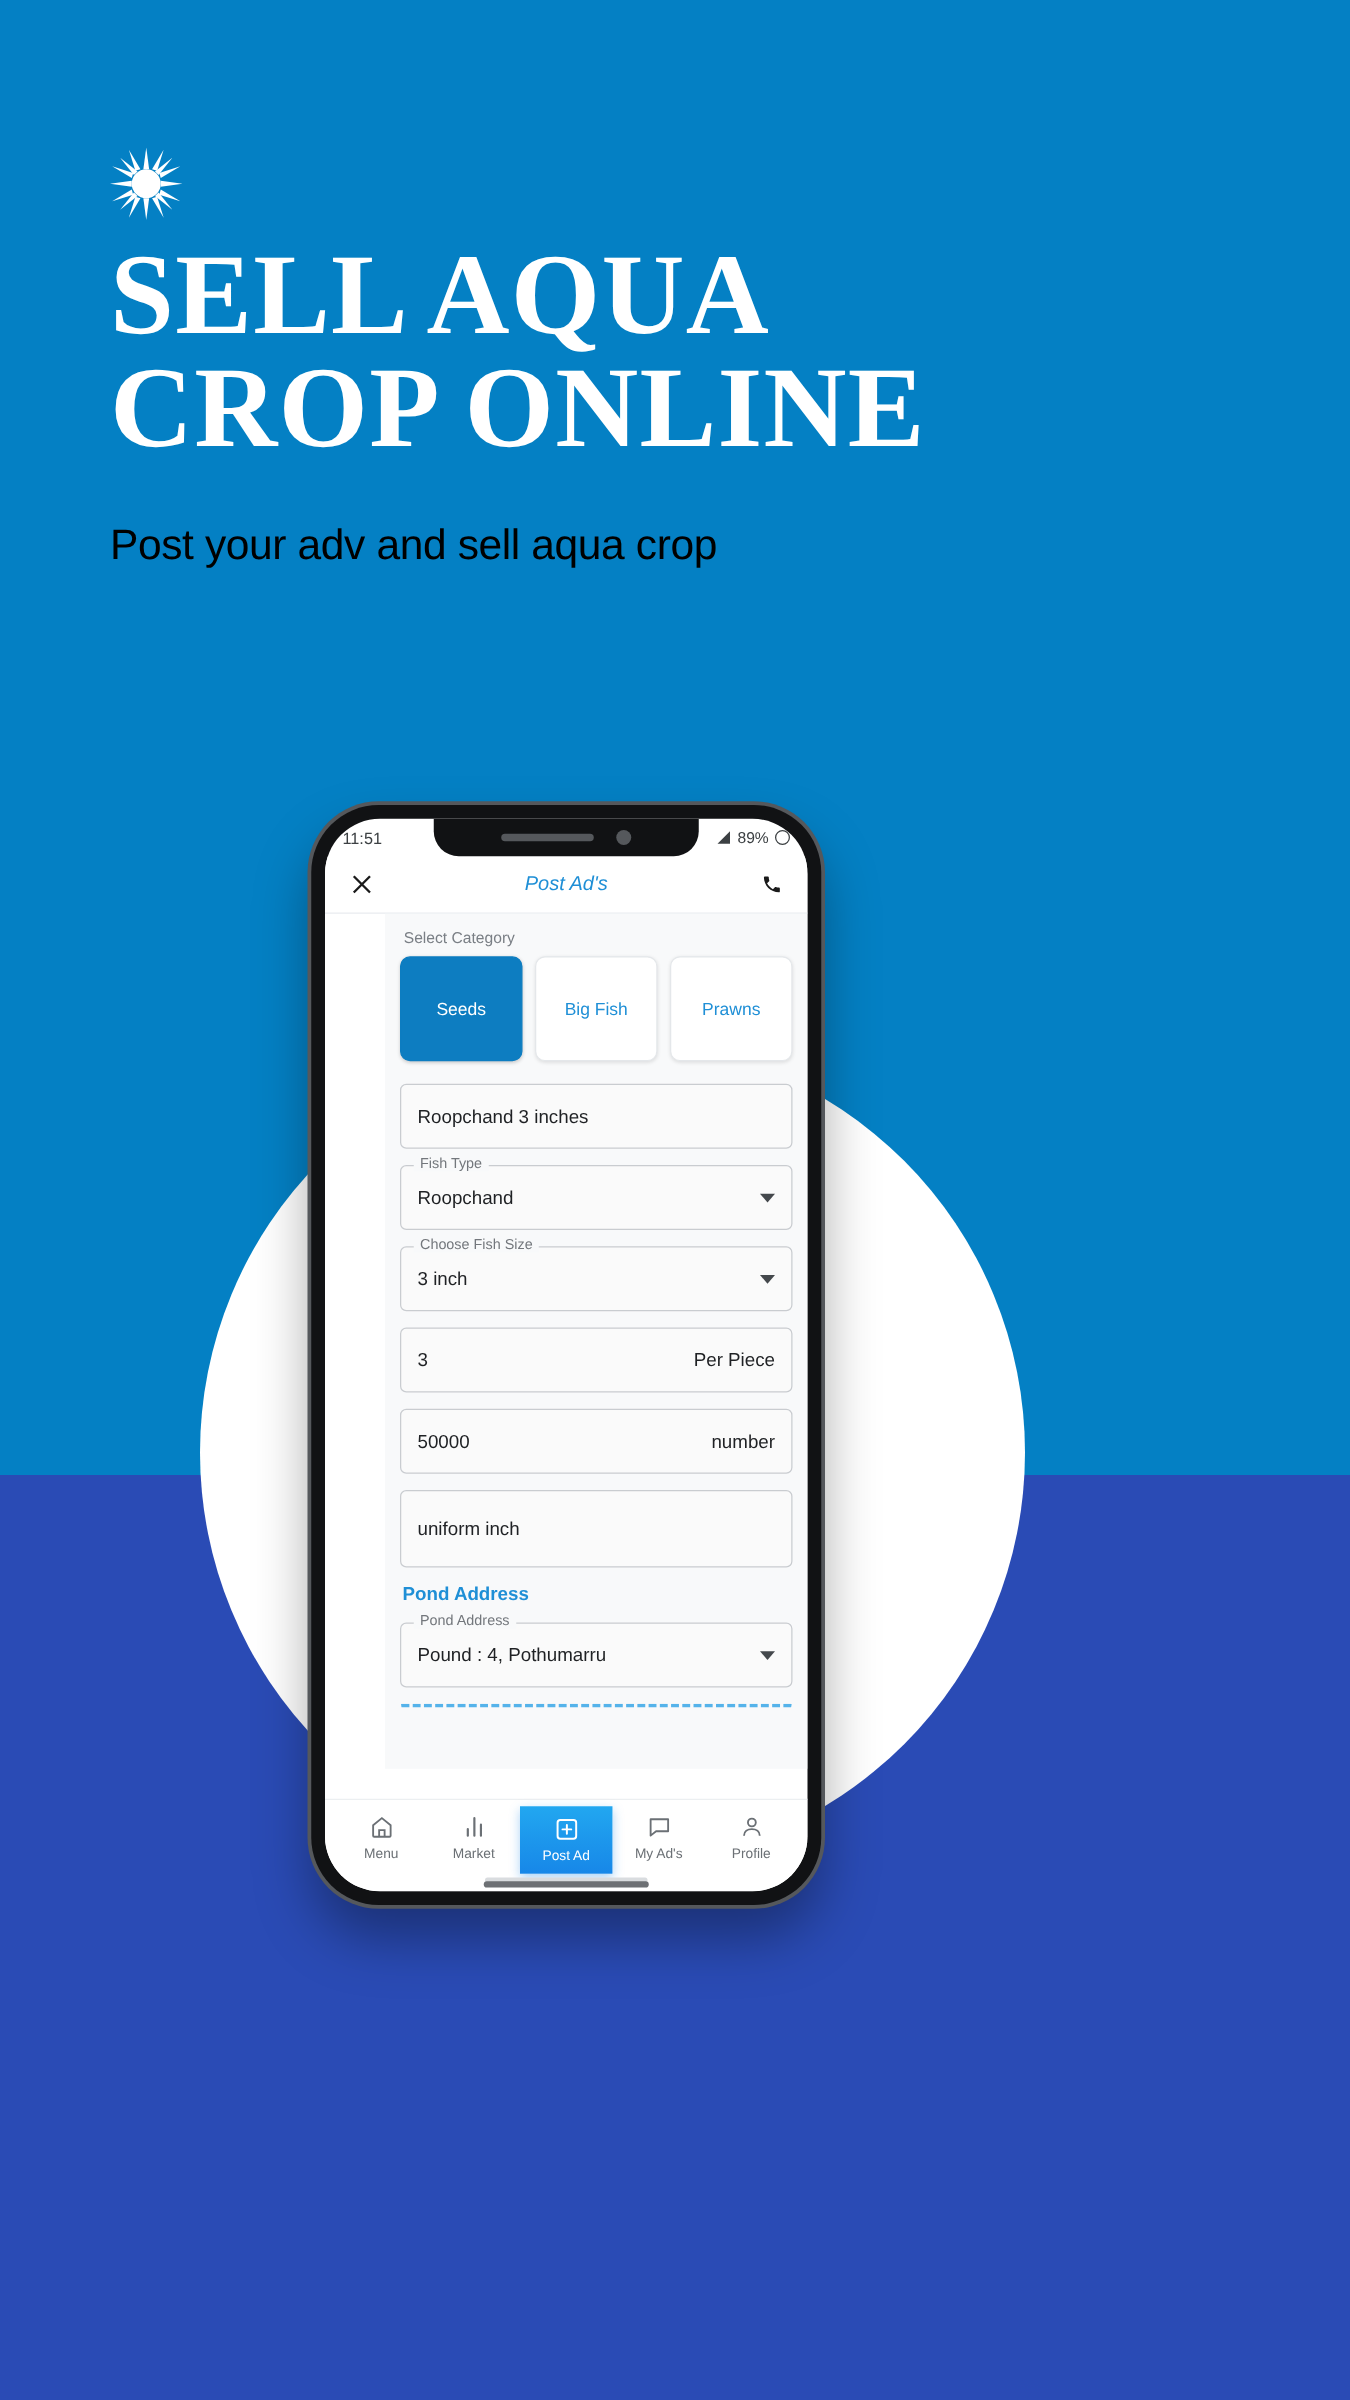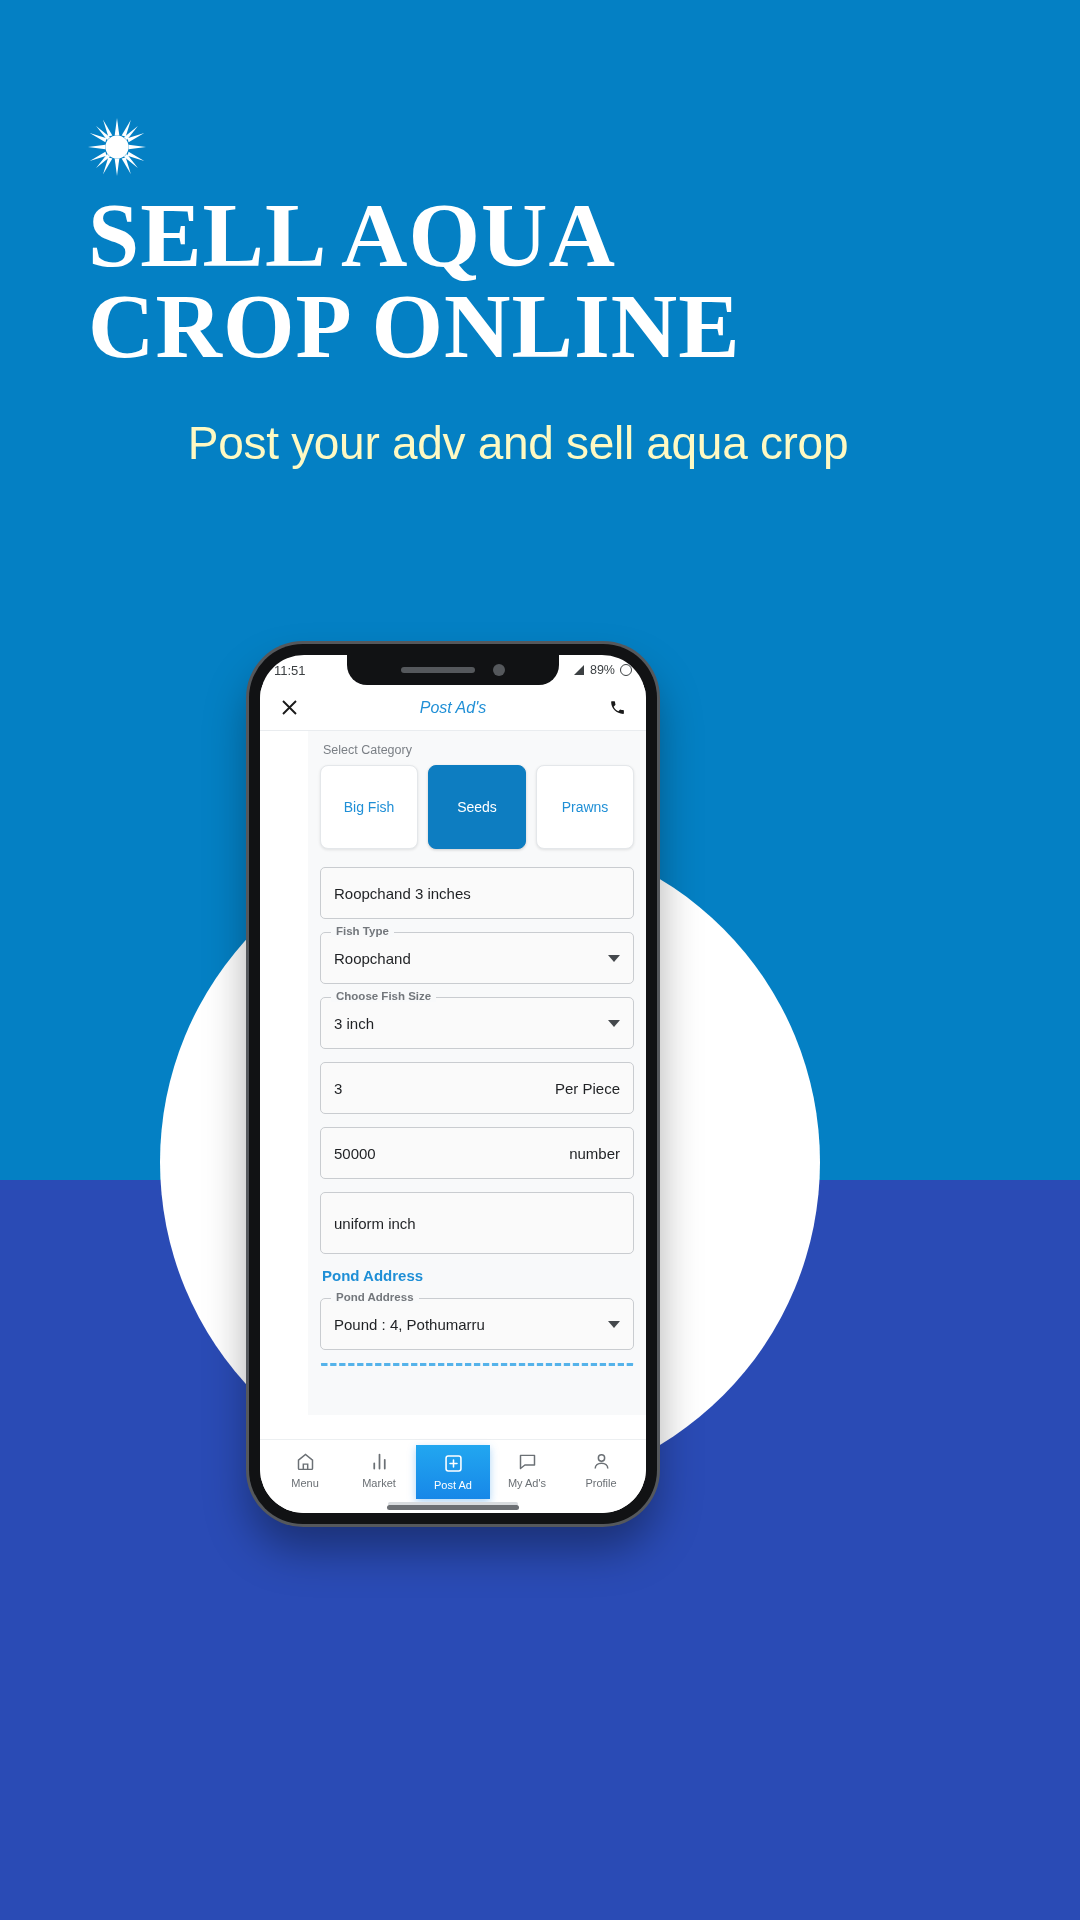--- a/index.html
+++ b/index.html
@@ -42,25 +42,24 @@
     font-size: 92px;
     line-height: 0.99;
     letter-spacing: 1px;
     color: #ffffff;
   }
   .headline .l2 { display: block; }
   .subline {
     position: absolute;
     left: 88px; top: 415px;
     width: 860px;
-    font-size: 46px;
+    font-size: 34px;
     line-height: 1.25;
-    color: #fef9c3;
+    color: #000000;
     letter-spacing: -0.3px;
-    text-align: center;
   }
 
   
   .phone {
     position: absolute;
     left: 249px; top: 644px;
     width: 408px; height: 880px;
     border-radius: 54px;
     background: #111214;
     box-shadow: 0 0 0 3px #55585c, 0 26px 44px rgba(0,0,0,.35);
@@ -160,21 +159,21 @@
     display: flex; align-items: center;
     padding: 0 13px;
   }
   .field .val { font-size: 15px; color: #1f2124; }
   .field .suffix {
     margin-left: auto; font-size: 15px; color: #1f2124;
   }
   .field .legend {
     position: absolute; top: -8px; left: 10px;
     padding: 0 5px; background: #f8f9fa;
-    font-size: 11.5px; color: #73777c; font-weight: bold;
+    font-size: 11.5px; color: #73777c;
   }
   .field .chev {
     margin-left: auto; width: 0; height: 0;
     border-left: 6px solid transparent;
     border-right: 6px solid transparent;
     border-top: 7px solid #44484c;
   }
   .field.tall { height: 62px; }
 
   .blue-head {
@@ -287,25 +286,25 @@
         <svg width="17" height="17" viewBox="0 0 24 24">
           <path fill="#1a1a1a" d="M6.6 10.8c1.4 2.8 3.8 5.1 6.6 6.6l2.2-2.2c.3-.3.7-.4 1-.2 1.2.4 2.4.6 3.6.6.6 0 1 .4 1 1V20c0 .6-.4 1-1 1C10.6 21 3 13.4 3 4c0-.6.4-1 1-1h3.5c.6 0 1 .4 1 1 0 1.3.2 2.5.6 3.6.1.4 0 .8-.2 1l-2.3 2.2z"></path>
         </svg>
       </div>
     </div>
 
     <div class="content">
       <div class="sec-label">Select Category</div>
 
       <div class="chips">
+        <div class="chip active">
+          <span>Seeds</span>
+        </div>
         <div class="chip">
           <span>Big Fish</span>
-        </div>
-        <div class="chip active">
-          <span>Seeds</span>
         </div>
         <div class="chip">
           <span>Prawns</span>
         </div>
       </div>
 
       <div class="field">
         <span class="val">Roopchand 3 inches</span>
       </div>
 

